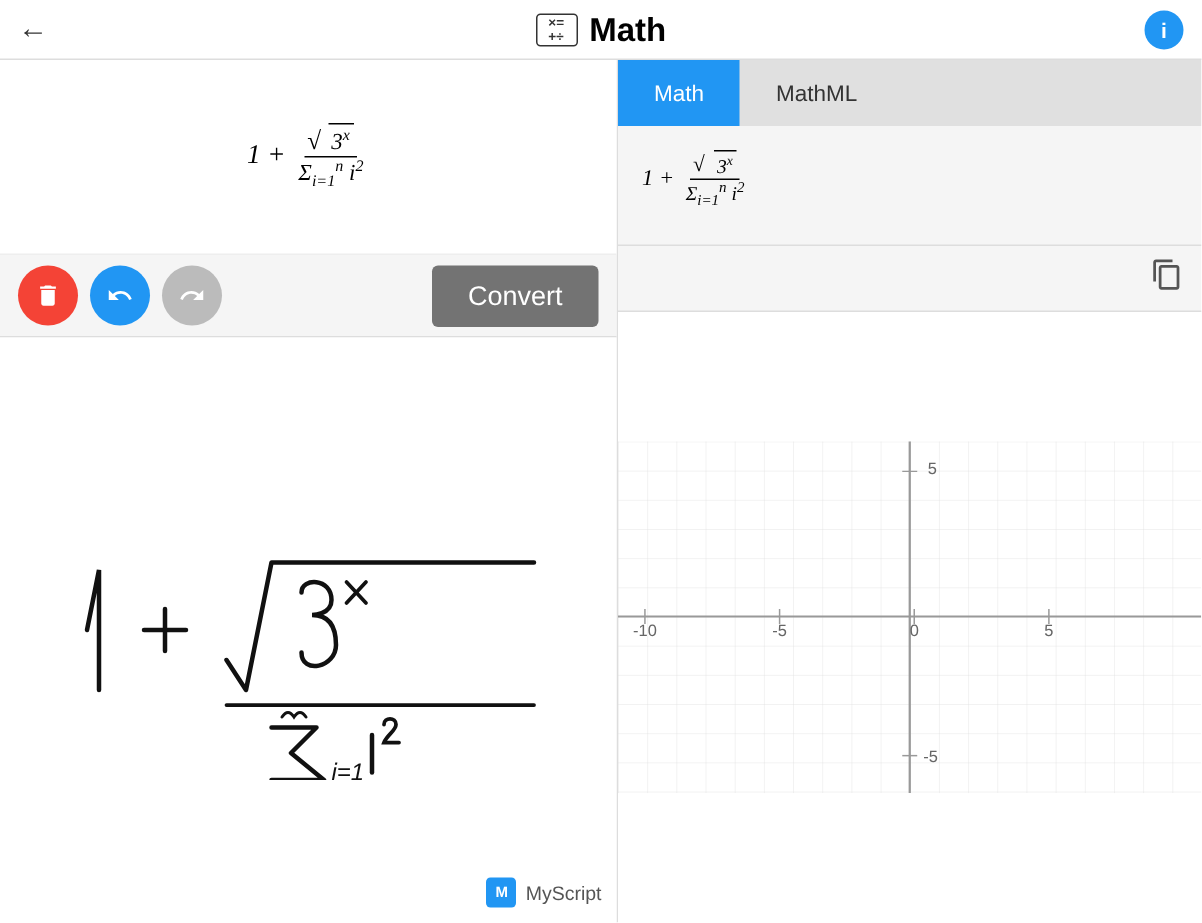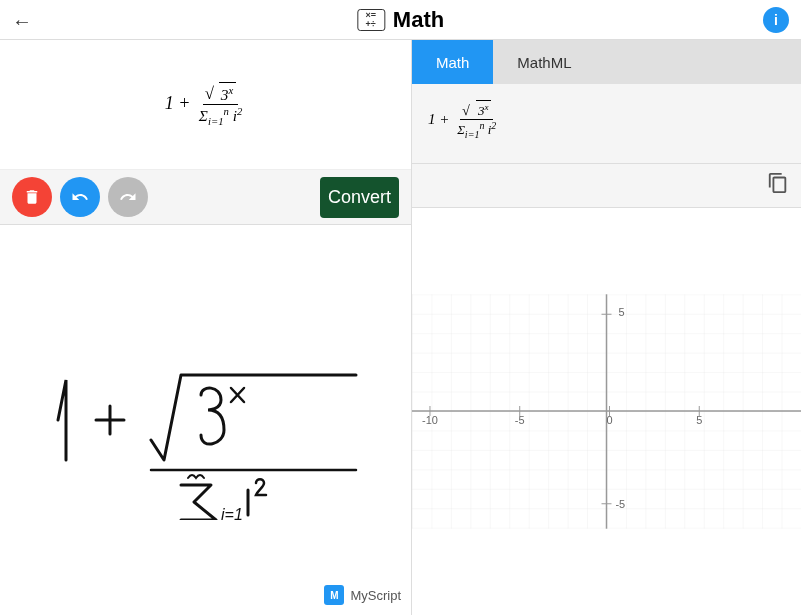--- a/index.html
+++ b/index.html
@@ -108,25 +108,25 @@
       align-items: center;
       justify-content: center;
       font-size: 18px;
       color: #fff;
     }
     .btn-red { background: #F44336; }
     .btn-blue { background: #2196F3; }
     .btn-gray { background: #bbb; }
     .convert-btn {
       margin-left: auto;
-      background: #14532d;
+      background: #737373;
       color: #fff;
       border: none;
       border-radius: 4px;
-      padding: 10px 8px;
+      padding: 10px 24px;
       font-size: 18px;
       cursor: pointer;
       font-weight: 500;
     }
 
     
     .canvas-area {
       flex: 1;
       background: #fff;
       position: relative;

